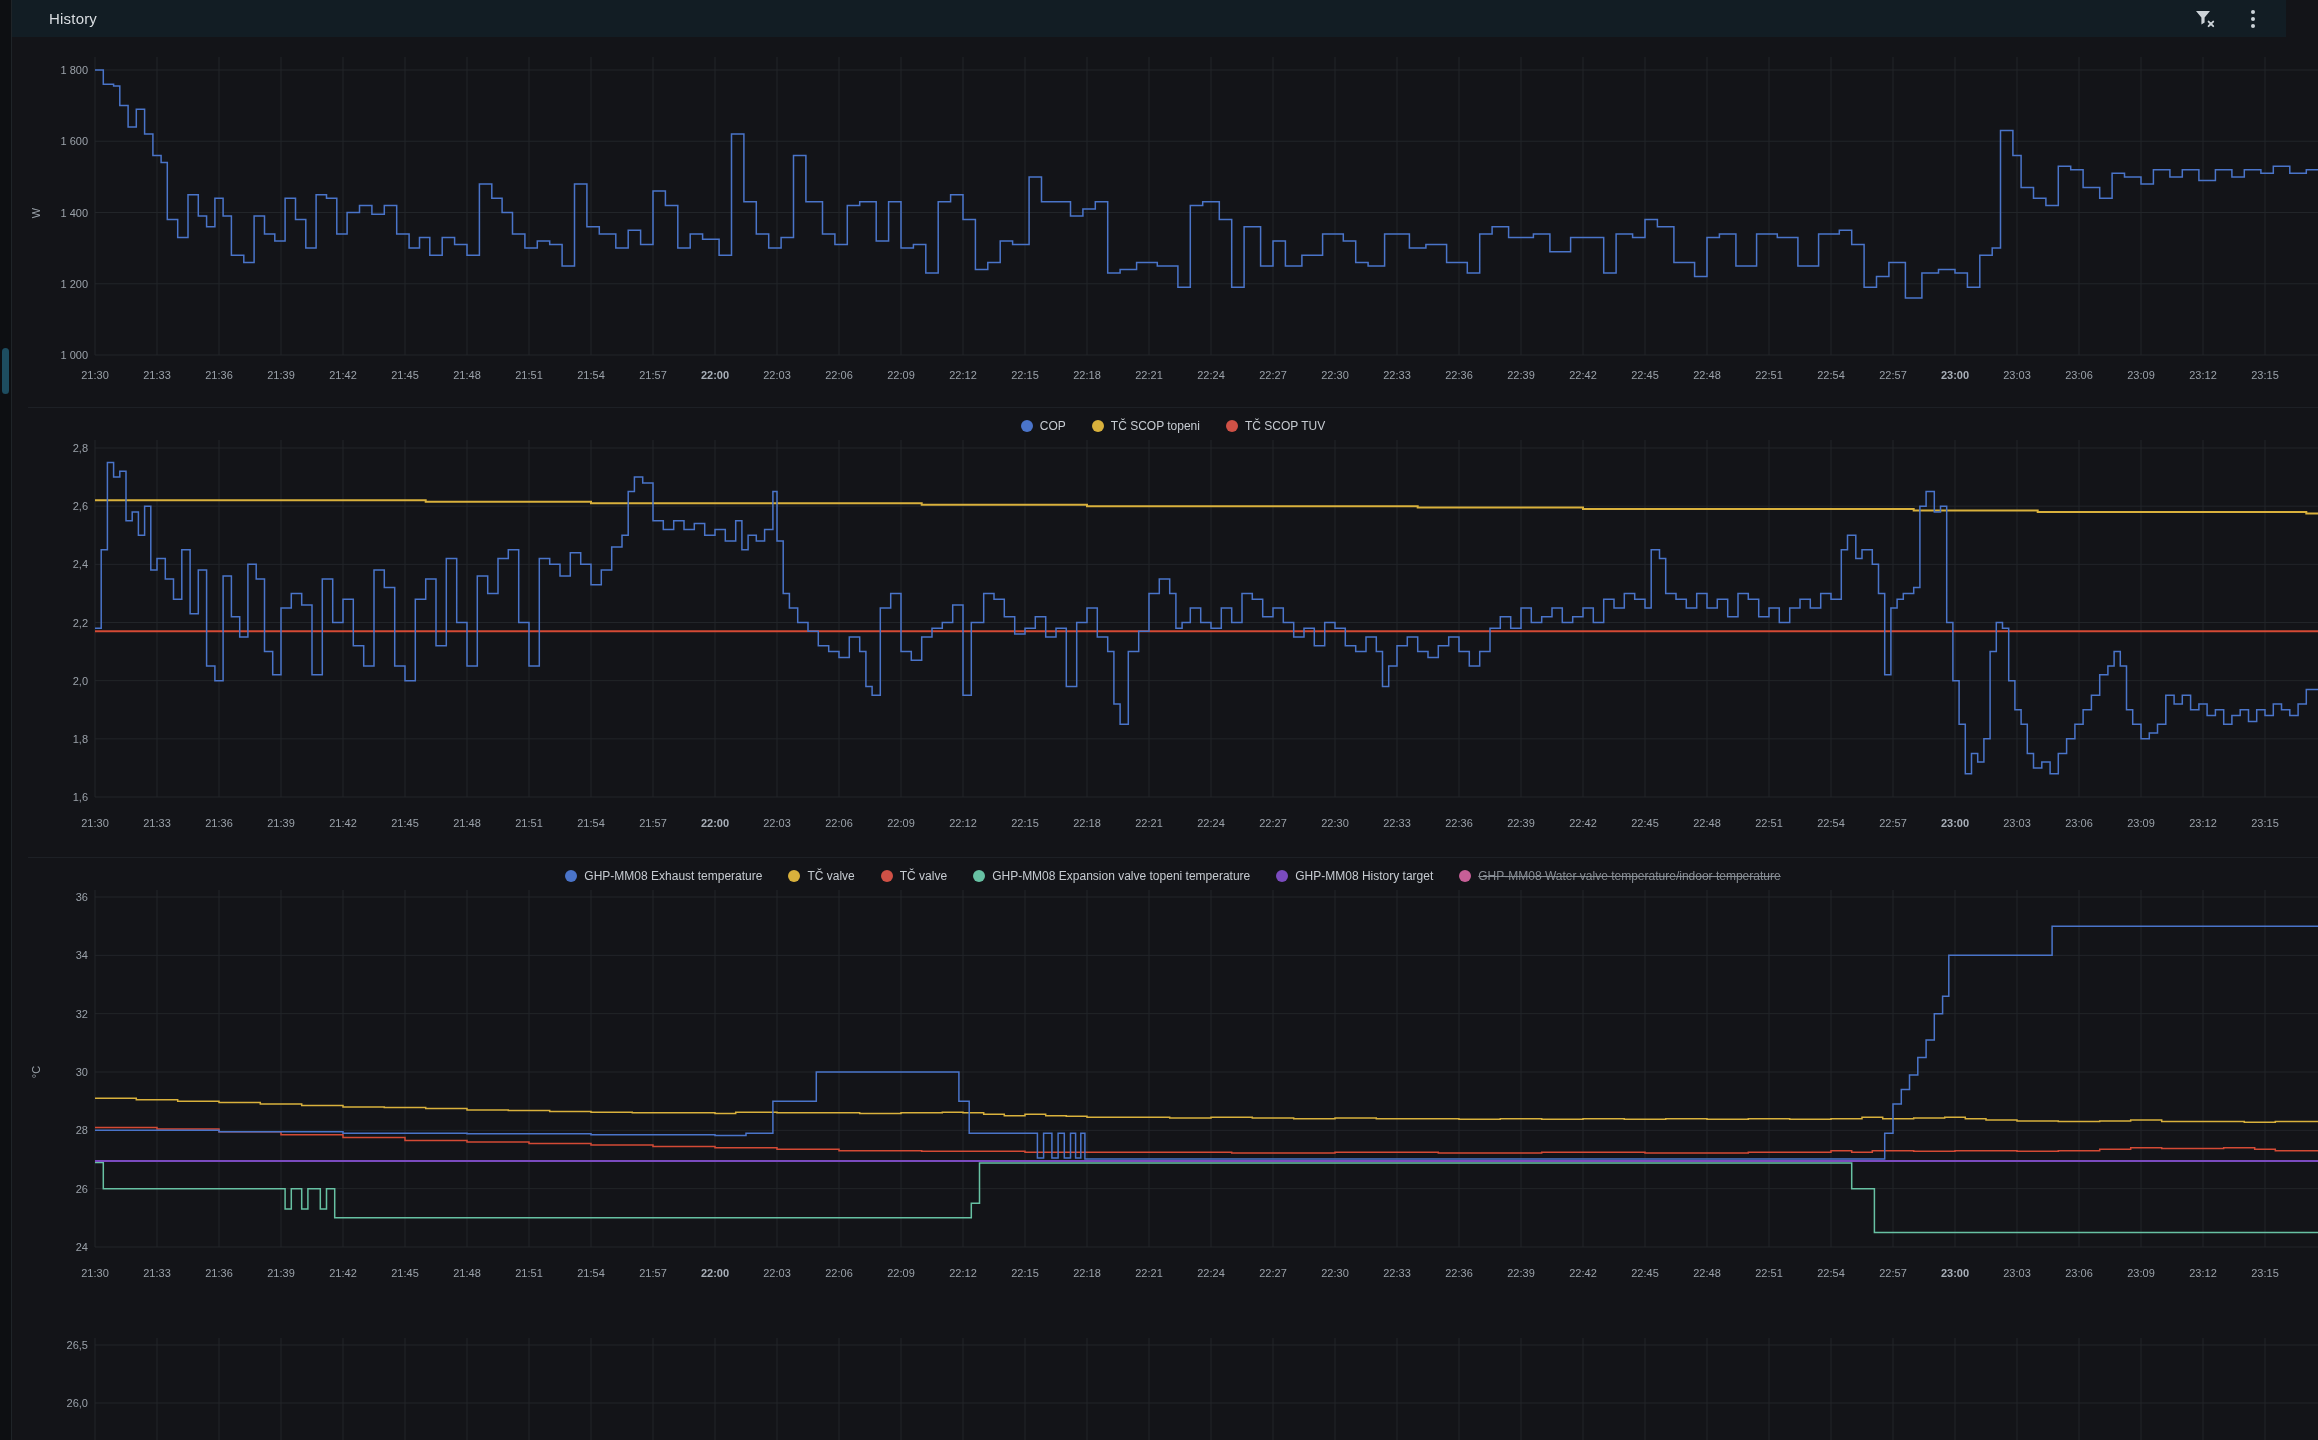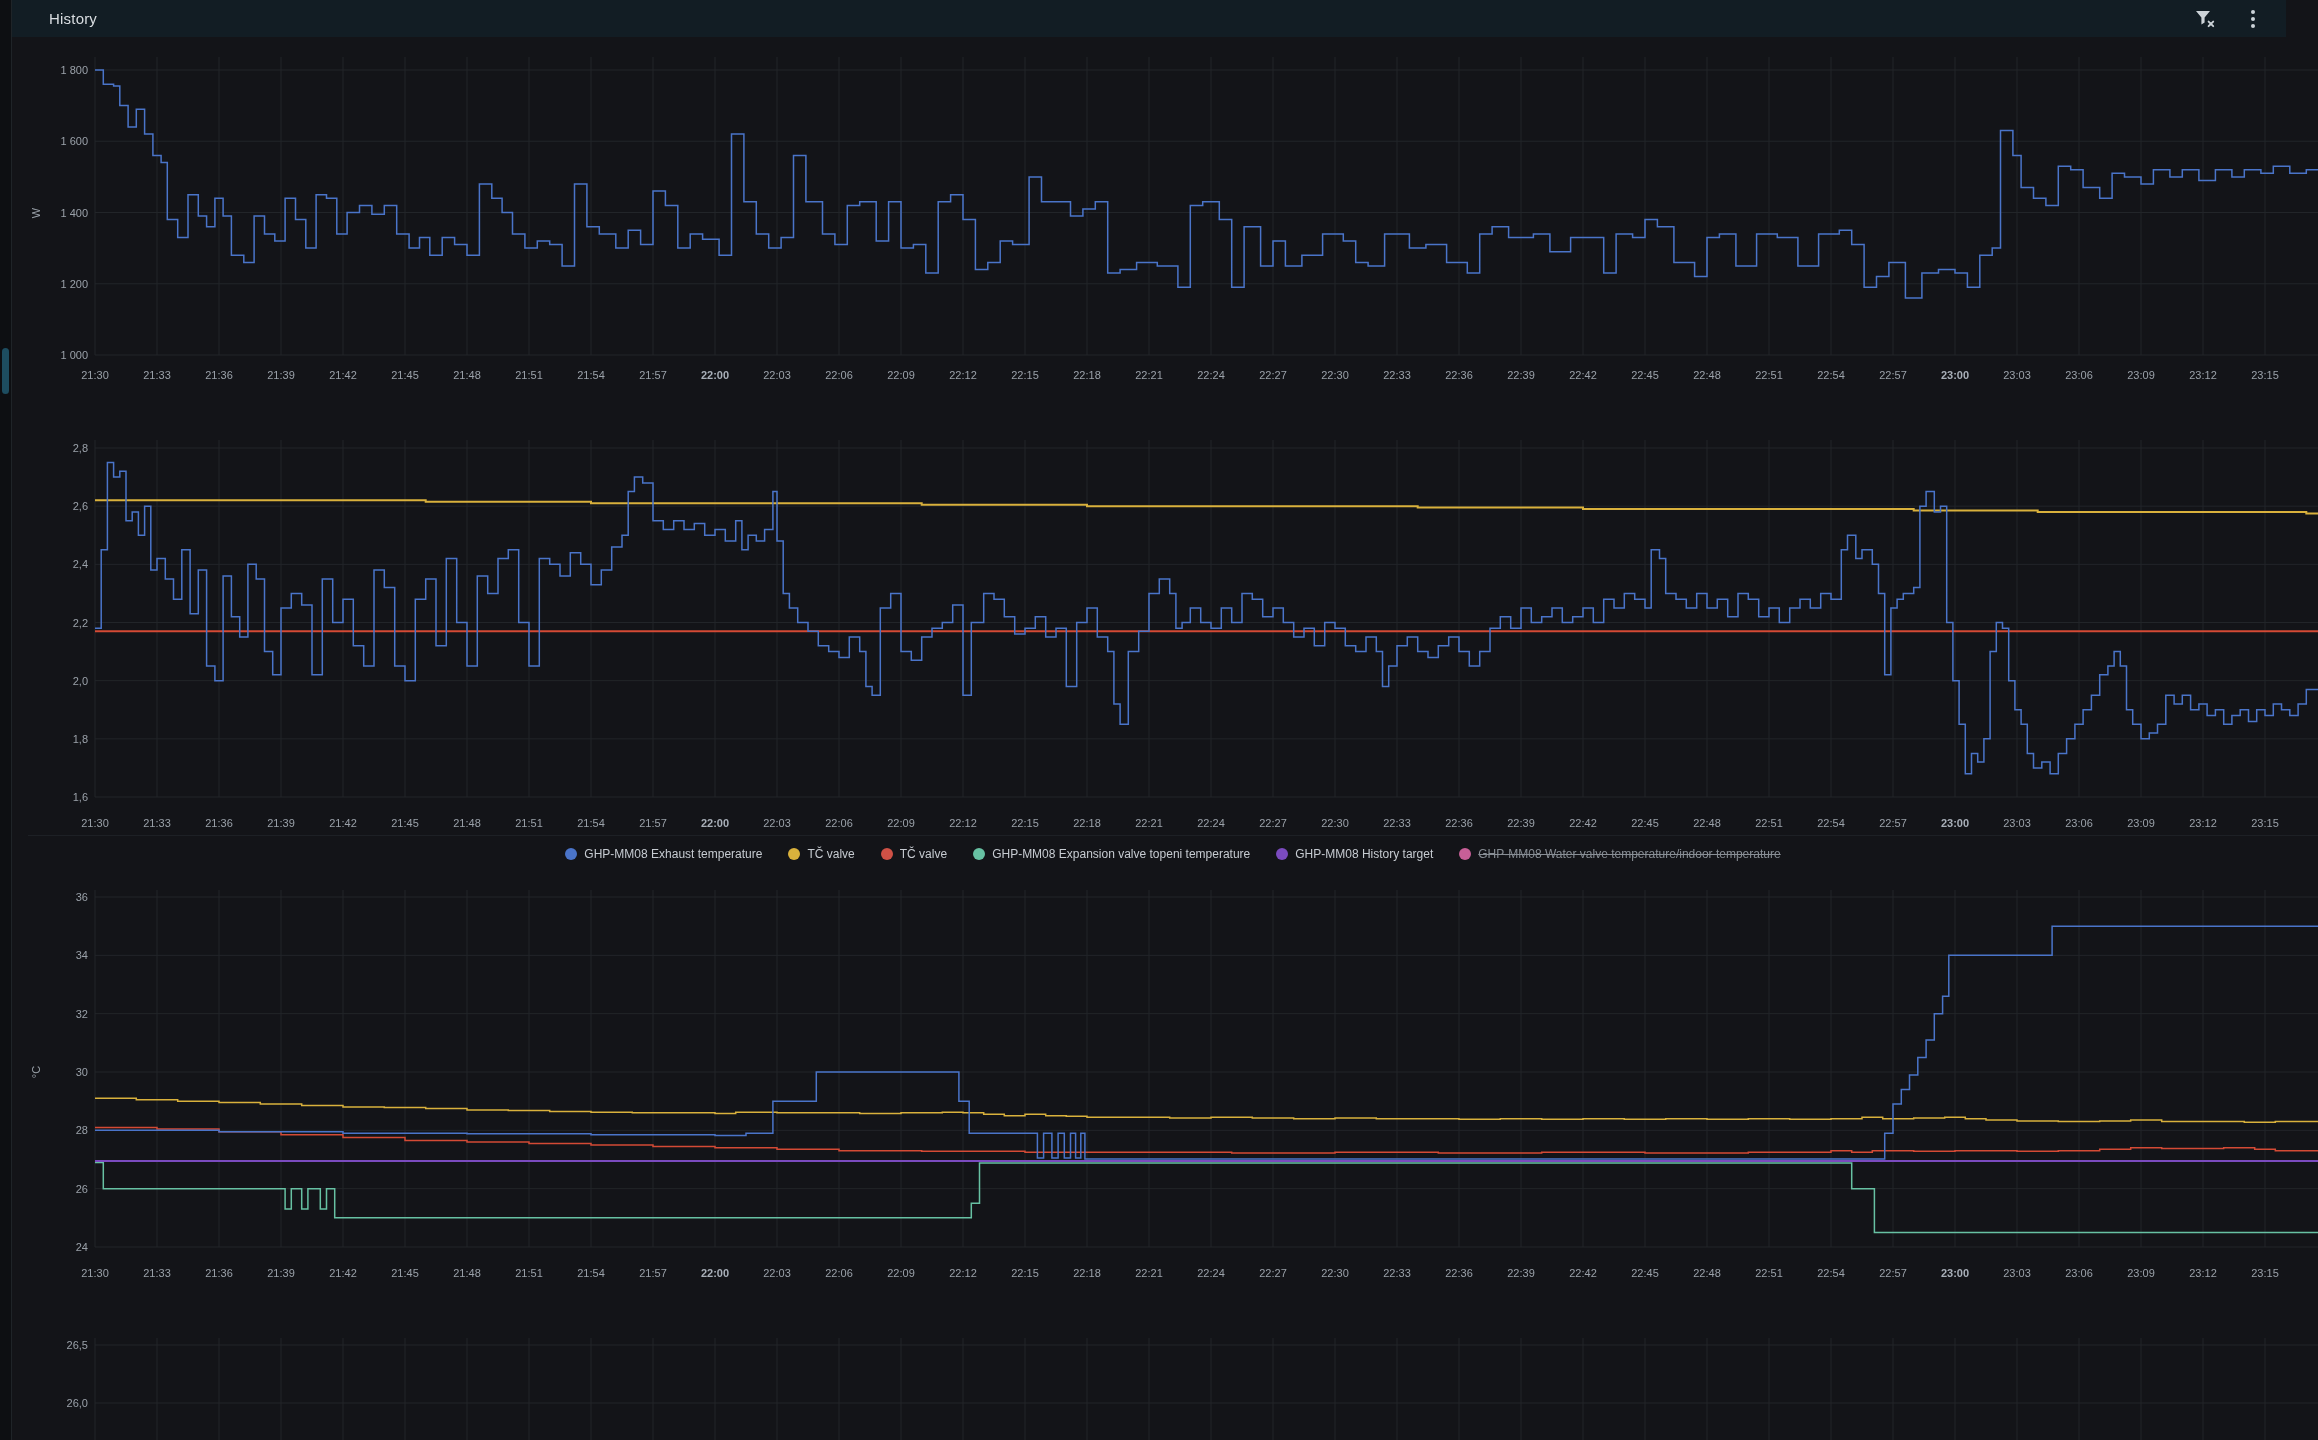--- a/index.html
+++ b/index.html
@@ -378,21 +378,35 @@
           <line x1="2265" y1="1338" x2="2265" y2="1440" stroke="#222529" stroke-width="1"></line>
           <line x1="95" y1="1345" x2="2318" y2="1345" stroke="#222529" stroke-width="1"></line>
           <text x="88" y="1349" text-anchor="end" fill="#9aa1a9">26,5</text>
           <line x1="95" y1="1403" x2="2318" y2="1403" stroke="#222529" stroke-width="1"></line>
           <text x="88" y="1407" text-anchor="end" fill="#9aa1a9">26,0</text>
           <clipPath id="clip3">
             <rect x="95" y="1338" width="2223" height="102"></rect>
           </clipPath>
         </g>
       </svg>
-    <div class="legendrow" id="legend-2" style="top:798px">
+    <div class="legendrow" id="legend-1" style="top:370px">
+        <span class="li">
+          <i class="dot" style="background: rgb(74, 116, 201);"></i>
+          <span class="lt">COP</span>
+        </span>
+        <span class="li">
+          <i class="dot" style="background: rgb(217, 177, 60);"></i>
+          <span class="lt">TČ SCOP topeni</span>
+        </span>
+        <span class="li">
+          <i class="dot" style="background: rgb(207, 81, 70);"></i>
+          <span class="lt">TČ SCOP TUV</span>
+        </span>
+      </div>
+    <div class="legendrow" id="legend-2" style="top:820px">
         <span class="li">
           <i class="dot" style="background: rgb(74, 116, 201);"></i>
           <span class="lt">GHP-MM08 Exhaust temperature</span>
         </span>
         <span class="li">
           <i class="dot" style="background: rgb(217, 177, 60);"></i>
           <span class="lt">TČ valve</span>
         </span>
         <span class="li">
           <i class="dot" style="background: rgb(207, 81, 70);"></i>

